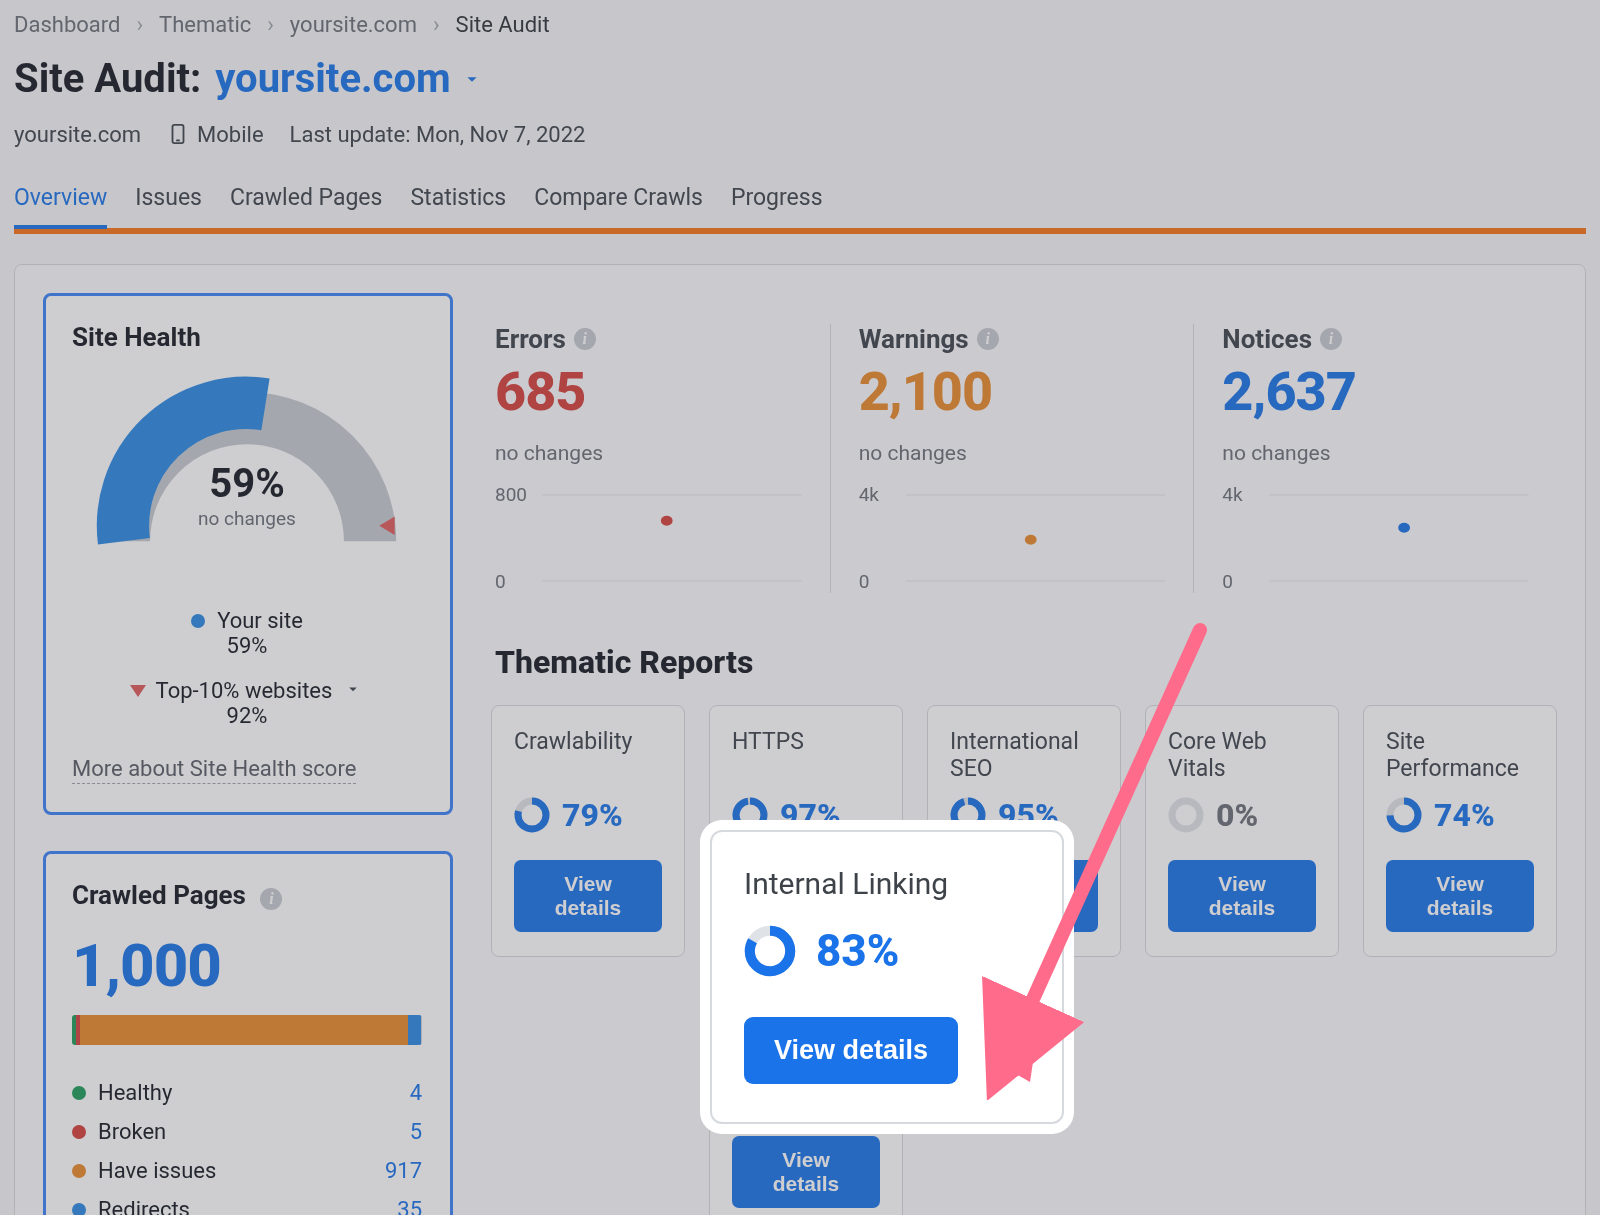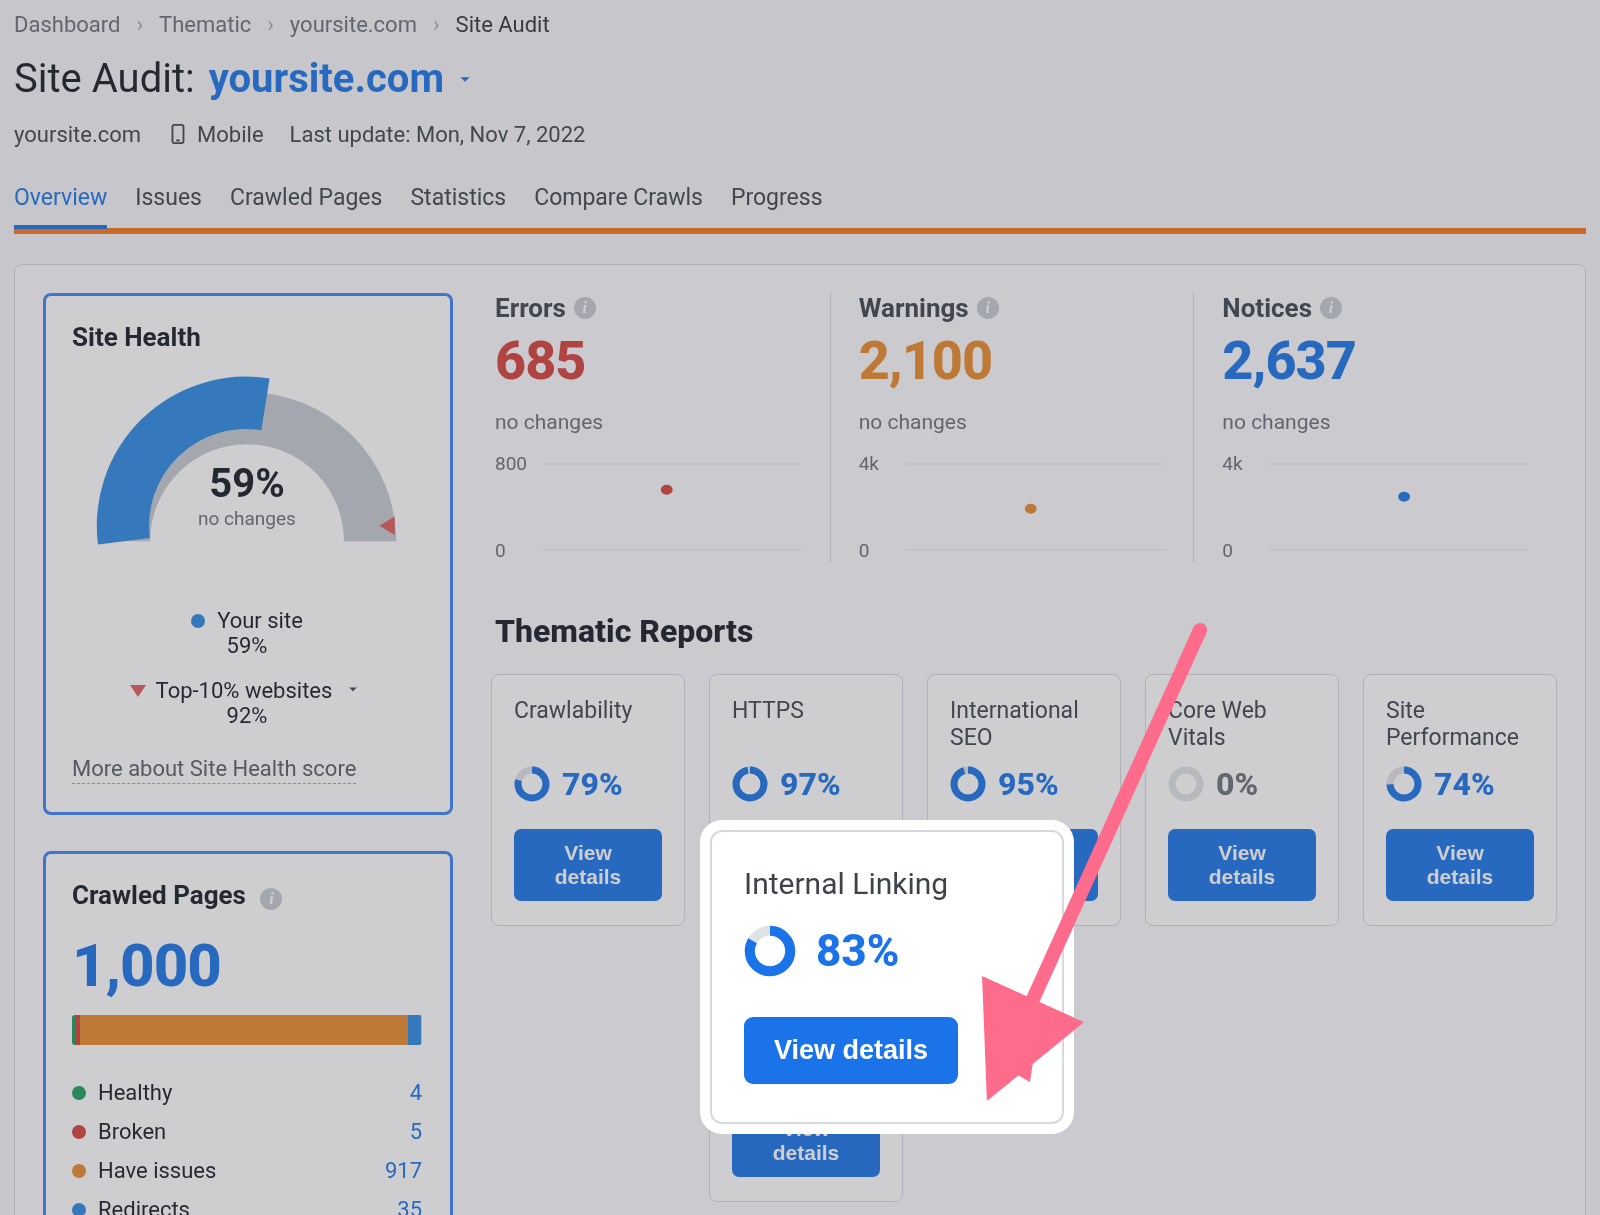--- a/index.html
+++ b/index.html
@@ -29,21 +29,21 @@
     margin-bottom: 18px;
   }
   .breadcrumb .sep { color: #a0a4ab; }
   .breadcrumb .current { color: #2f3338; text-align: center; }
   .title-row {
     display: flex;
     align-items: center;
     gap: 14px;
     margin-bottom: 18px;
   }
-  .title-row h1 { font-size: 40px; font-weight: 400; }
+  .title-row h1 { font-size: 40px; font-weight: 700; }
   .title-domain {
     font-size: 40px;
     font-weight: 700;
     color: #1a73e8;
     display: inline-flex;
     align-items: center;
     gap: 10px;
   }
   .title-domain svg { width: 22px; height: 22px; fill: #1a73e8; }
   .meta-row {
@@ -114,21 +114,21 @@
     display: flex; justify-content: space-between; align-items: center;
     font-size: 22px; padding: 7px 0;
   }
   .stat-row .val { color: #1a73e8; }
   .info-icon {
     display: inline-flex; width: 22px; height: 22px; border-radius: 50%;
     background: #c6cad0; color: #fff; font-size: 16px; font-weight: 700;
     align-items: center; justify-content: center; font-style: italic;
     font-family: Georgia, serif; margin-left: 8px;
   }
-  .top-metrics { display: flex; gap: 0; }
+  .top-metrics { display: flex; gap: 0; margin-top: 31px; }
   .metric {
     flex: 1; padding: 0 28px; border-left: 1px solid #d6d9dd;
   }
   .metric:first-child { border-left: none; padding-left: 4px; }
   .metric-title { font-size: 26px; font-weight: 700; color: #3e434a; display: flex; align-items: center; }
   .metric-value-row { display: flex; align-items: baseline; gap: 18px; margin-top: 6px; flex-direction: column; }
   .metric-value { font-size: 54px; font-weight: 800; letter-spacing: -1px; }
   .metric-sub { font-size: 21px; color: #6b6f76; }
   .metric-chart { margin-top: 18px; position: relative; height: 110px; }
   .axis-label { position: absolute; font-size: 19px; color: #6b6f76; }

